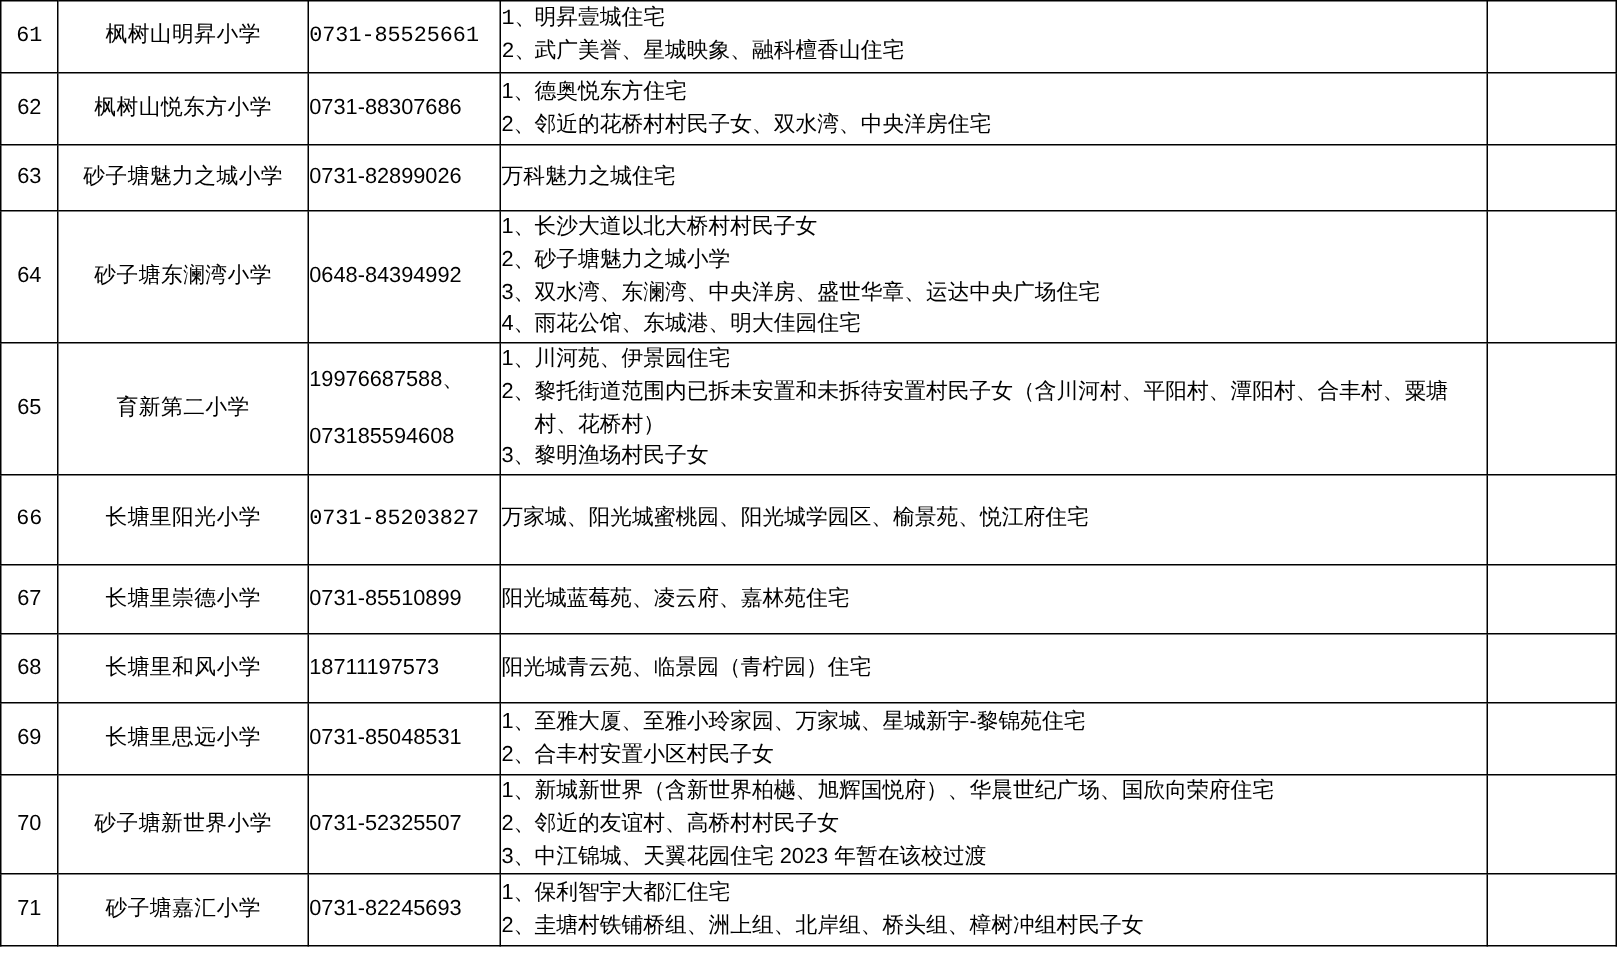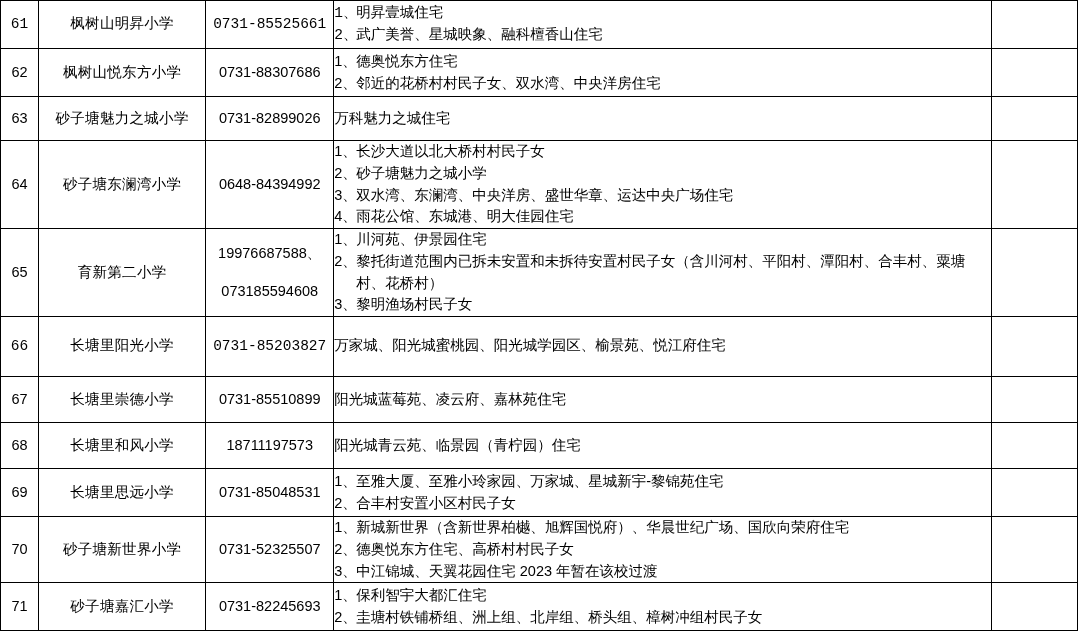--- a/index.html
+++ b/index.html
@@ -40,21 +40,20 @@
   td.idx {
     text-align: center;
     font-size: 14.5px;
   }
   td.name {
     text-align: center;
     padding: 2px 4px;
     letter-spacing: 0.3px;
   }
   td.phone {
-    text-align: center;
     padding: 2px 3px;
     font-size: 14px;
   }
   td.phone .phone-line {
     display: block;
   }
   td.phone .phone-gap {
     display: block;
     height: 17px;
   }
@@ -220,21 +219,21 @@
 
       <tr style="height:66px;">
         <td class="idx">70</td>
         <td class="name">砂子塘新世界小学</td>
         <td class="phone">
           <span class="phone-line">0731-52325507</span>
         </td>
         <td class="scope">
           <ol class="scope-list">
             <li><span class="num">1、</span><span>新城新世界（含新世界柏樾、旭辉国悦府）、华晨世纪广场、国欣向荣府住宅</span></li>
-            <li><span class="num">2、</span><span>德奥悦东方住宅、高桥村村民子女</span></li>
+            <li><span class="num">2、</span><span>邻近的友谊村、高桥村村民子女</span></li>
             <li><span class="num">3、</span><span>中江锦城、天翼花园住宅 2023 年暂在该校过渡</span></li>
           </ol>
         </td>
         <td class="note"></td>
       </tr>
 
       <tr style="height:48px;">
         <td class="idx">71</td>
         <td class="name">砂子塘嘉汇小学</td>
         <td class="phone">

